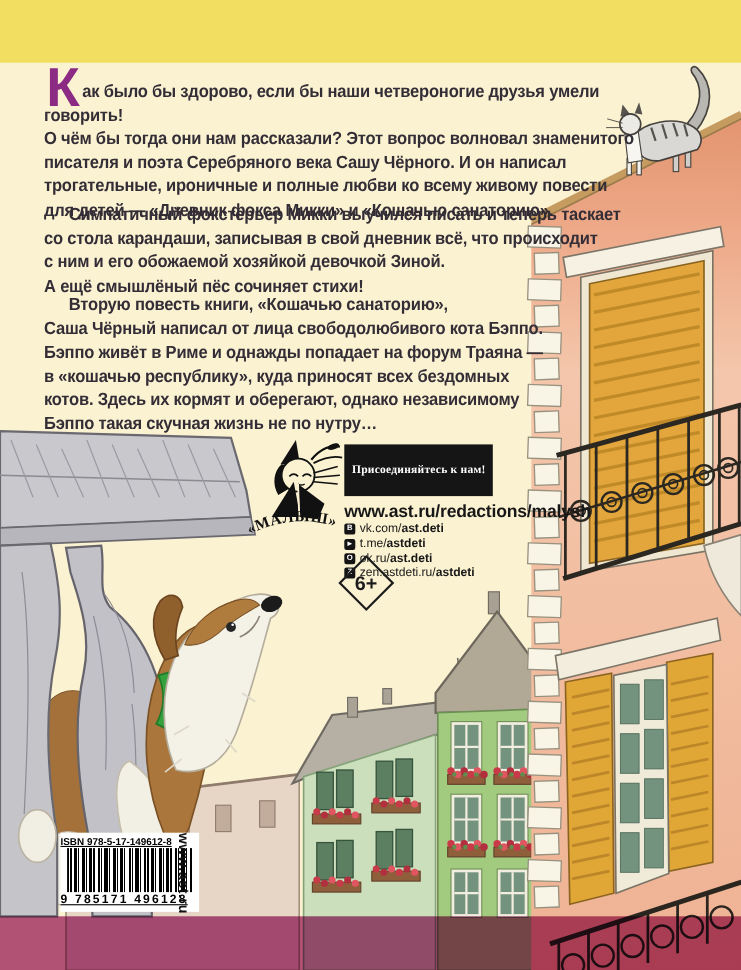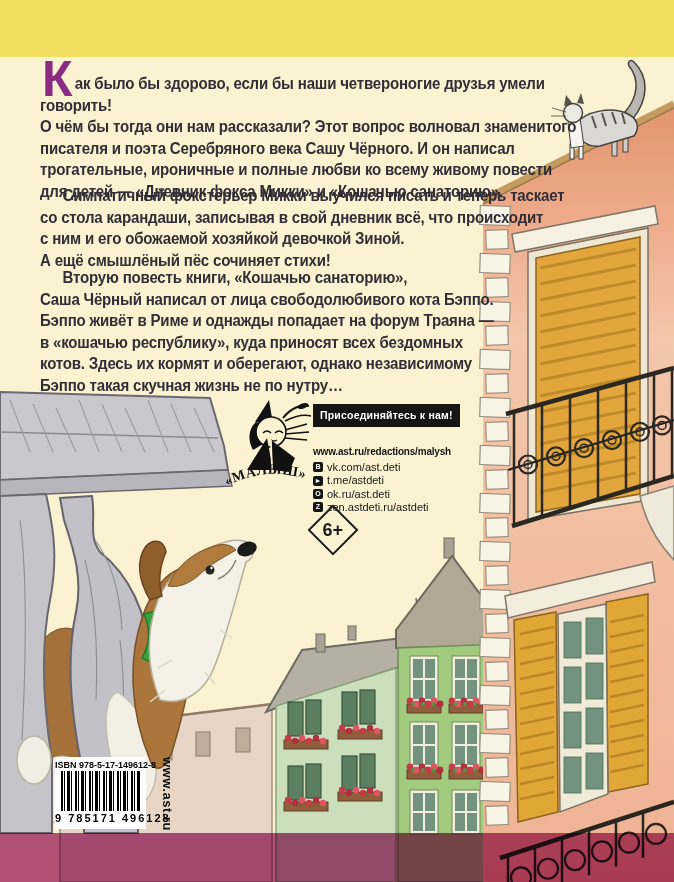--- a/index.html
+++ b/index.html
@@ -21,33 +21,33 @@
   #p2{top:169px;text-indent:24px;}
   #p3{top:251px;text-indent:24px;}
   .dropcap{
     position:absolute;left:42px;top:54px;
     font-weight:bold;font-size:50px;line-height:1;
     color:var(--drop_cap,#8b2b84);
   }
   .logo-svg{position:absolute;left:225px;top:398px;}
   .join-block{position:absolute;left:313px;top:404px;width:160px;color:#171717;}
   .banner{display:inline-block;background:#151515;color:#fff;
-    font-weight:bold;font-size:10.5px;line-height:15px;padding:4px 7px;letter-spacing:0.2px;}
-  .site{font-weight:bold;font-size:10px;line-height:17px;margin-top:16px;letter-spacing:-0.2px;}
+    font-weight:bold;font-size:10.5px;line-height:15px;padding:16px 7px;letter-spacing:0.2px;font-family:Liberation Serif, serif;}
+  .site{font-weight:bold;font-size:16px;line-height:17px;margin-top:6px;letter-spacing:-0.2px;}
   .social-row{display:flex;align-items:center;gap:4px;font-size:11px;line-height:12.4px;margin-top:1px;}
   .social-icon{flex:0 0 auto;width:10px;height:10px;background:#141414;color:#fff;
     font-weight:bold;font-size:7px;line-height:10px;text-align:center;border-radius:2px;}
-  .handle{font-weight:normal;margin-top:28px;}
+  .handle{font-weight:bold;margin-top:28px;}
   .age-badge{
     position:absolute;left:315px;top:512px;width:32px;height:32px;
     border:2.5px solid #1c1c1c;transform:rotate(45deg);
     display:flex;align-items:center;justify-content:center;background:transparent;
   }
   .age-badge span{transform:rotate(-45deg);font-weight:bold;font-size:18px;color:#1c1c1c;}
-  .barcode-box{position:absolute;left:55px;top:757px;width:91px;height:72px;background:#fff;text-align:center;}
+  .barcode-box{position:absolute;left:55px;top:757px;width:126px;height:72px;background:#fff;text-align:left;text-decoration:underline;}
   .isbn{font-weight:bold;font-size:9px;line-height:12px;margin-top:2px;color:#000;white-space:nowrap;}
   .bars{height:40px;margin:0 6px;
     background:repeating-linear-gradient(90deg,#000 0 2px,#fff 2px 3px,#000 3px 4px,#fff 4px 6px,#000 6px 9px,#fff 9px 10px,#000 10px 11px,#fff 11px 14px);}
   .digits{font-weight:bold;font-size:11px;line-height:15px;letter-spacing:2px;color:#000;white-space:nowrap;}
   .vsite{position:absolute;left:160px;top:757px;height:78px;
     writing-mode:vertical-rl;text-orientation:sideways;
     font-weight:bold;font-size:13px;letter-spacing:0.5px;color:#111;}
   .bottom-band{position:absolute;left:0;top:833px;width:674px;height:49px;
     background:var(--bottom_band,#b4568e);mix-blend-mode:multiply;}
 </style>

